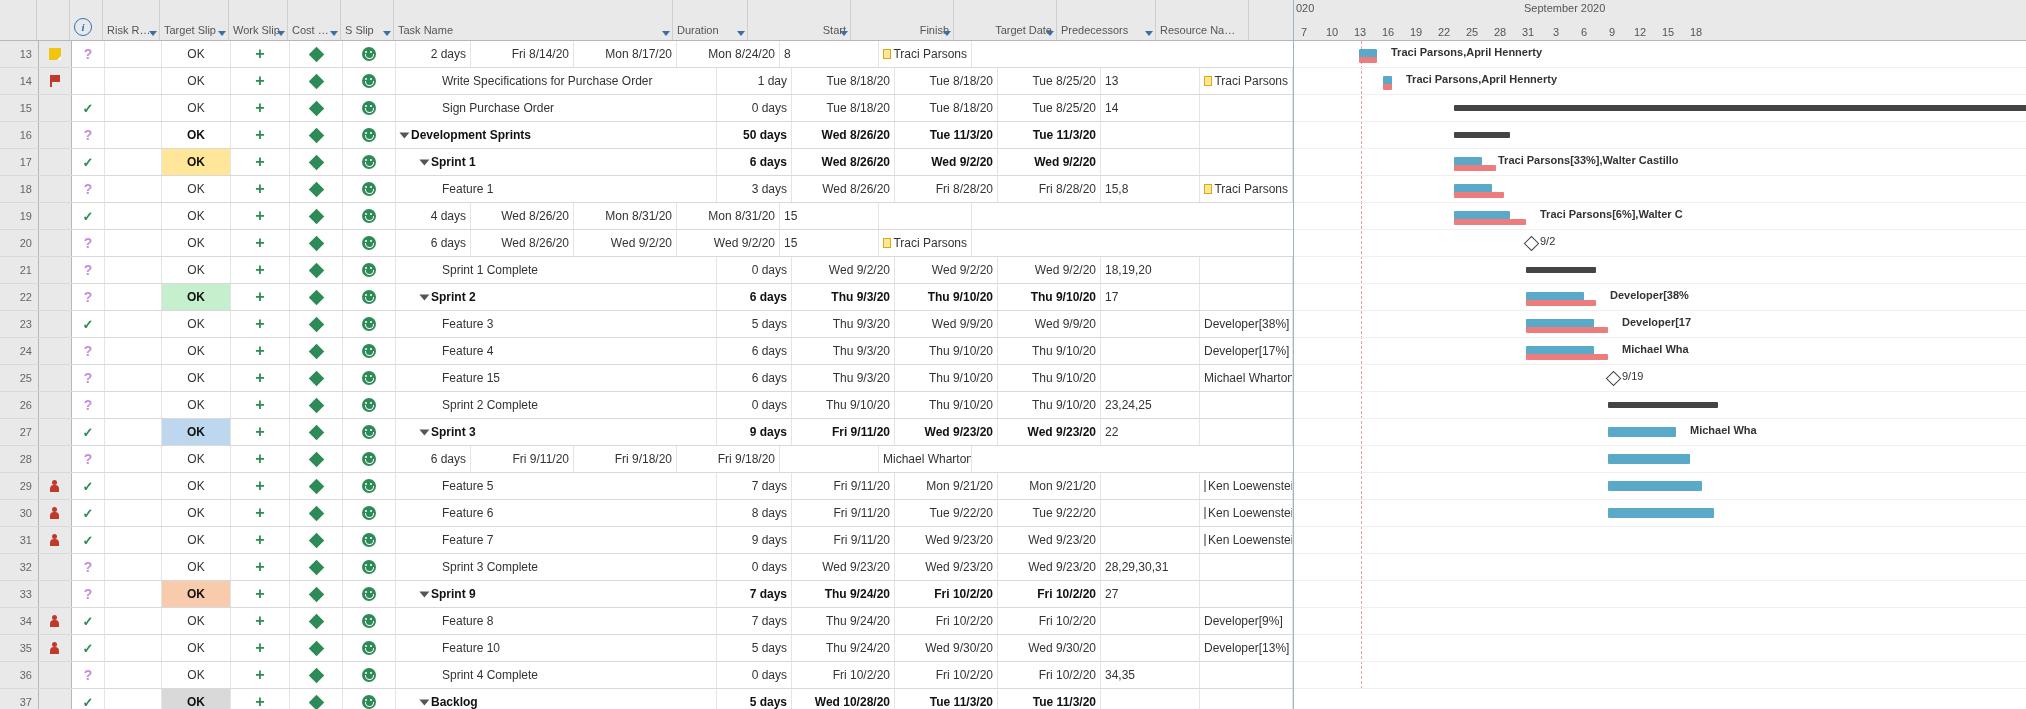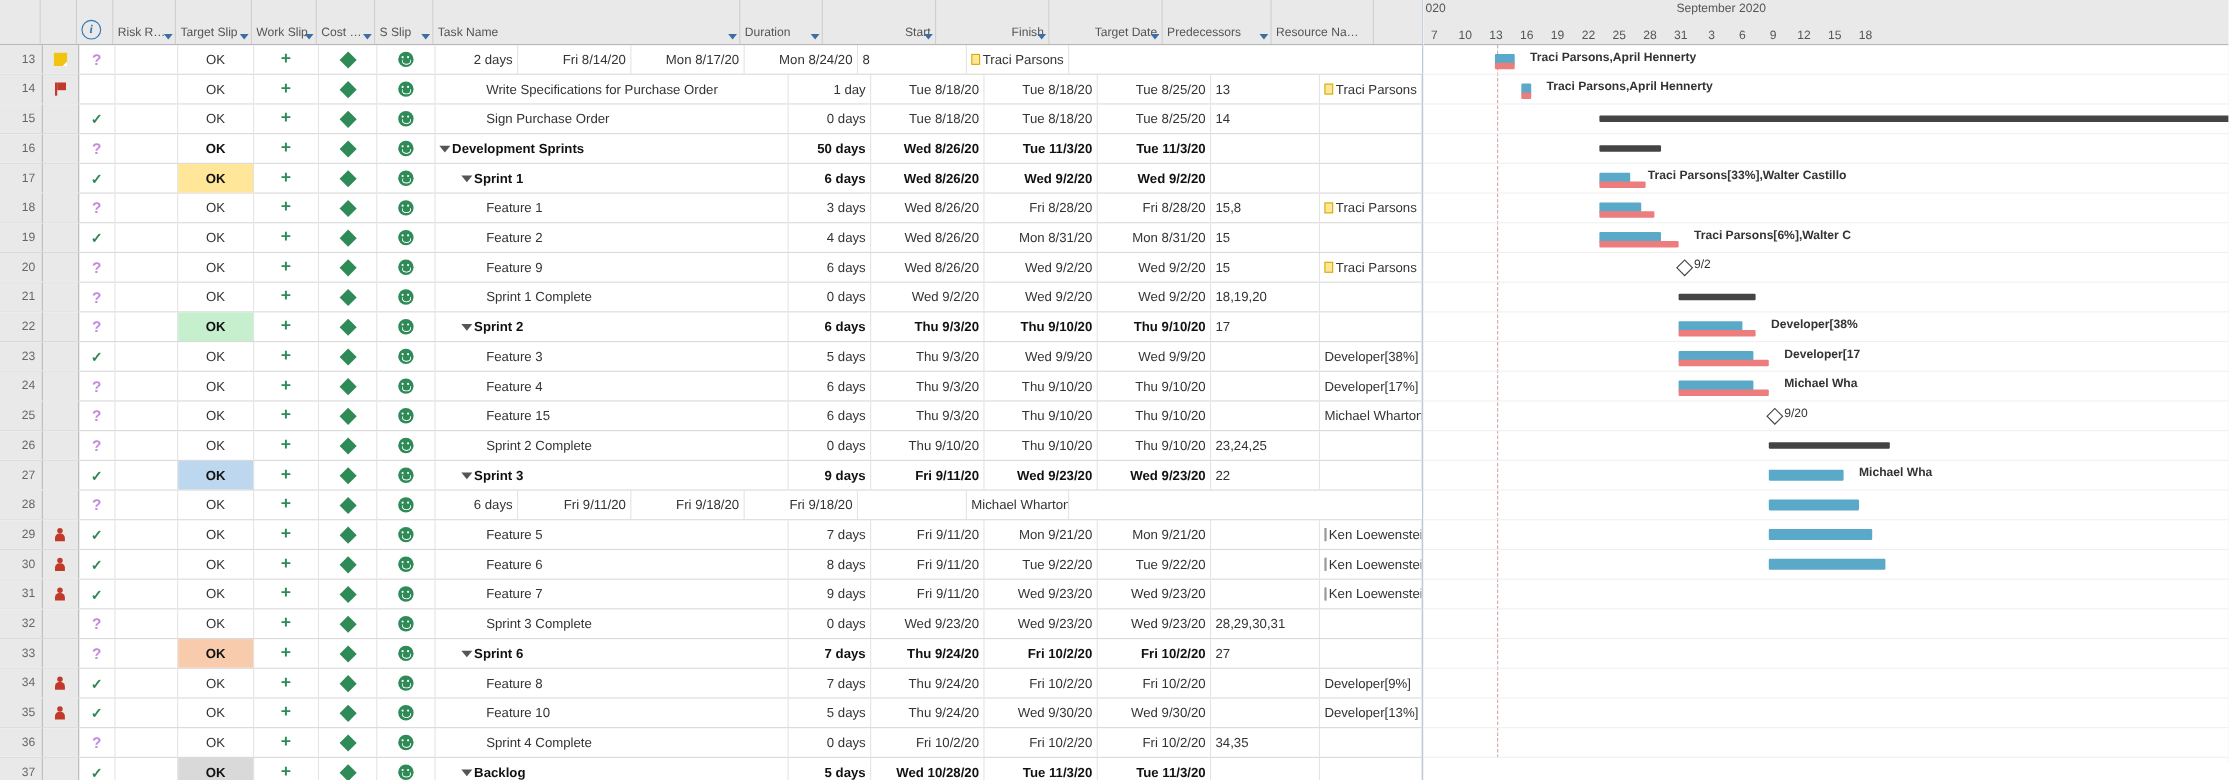--- a/index.html
+++ b/index.html
@@ -314,23 +314,20 @@
     <div class="cell c-target shade " style="justify-content:center">OK</div>
     <div class="cell c-work" style="justify-content:center">
             <span class="plus">+</span>
           </div>
     <div class="cell c-cost" style="justify-content:center">
             <span class="diamond"></span>
           </div>
     <div class="cell c-sslip" style="justify-content:center">
             <span class="smile"></span>
           </div>
-    <div class="cell c-task task " style="padding-left:46px">
-            <span>Feature 2</span>
-          </div>
     <div class="cell c-dur num ">4 days</div>
     <div class="cell c-start num ">Wed 8/26/20</div>
     <div class="cell c-finish num ">Mon 8/31/20</div>
     <div class="cell c-tdate num ">Mon 8/31/20</div>
     <div class="cell c-pred">15</div>
     <div class="cell c-res">
             <span></span>
           </div>
   </div>
         <div class="row ">
@@ -343,23 +340,20 @@
     <div class="cell c-target shade " style="justify-content:center">OK</div>
     <div class="cell c-work" style="justify-content:center">
             <span class="plus">+</span>
           </div>
     <div class="cell c-cost" style="justify-content:center">
             <span class="diamond"></span>
           </div>
     <div class="cell c-sslip" style="justify-content:center">
             <span class="smile"></span>
           </div>
-    <div class="cell c-task task " style="padding-left:46px">
-            <span>Feature 9</span>
-          </div>
     <div class="cell c-dur num ">6 days</div>
     <div class="cell c-start num ">Wed 8/26/20</div>
     <div class="cell c-finish num ">Wed 9/2/20</div>
     <div class="cell c-tdate num ">Wed 9/2/20</div>
     <div class="cell c-pred">15</div>
     <div class="cell c-res">
             <span class="sq"></span>
             <span>Traci Parsons</span>
           </div>
   </div>
@@ -731,21 +725,21 @@
             <span class="plus">+</span>
           </div>
     <div class="cell c-cost" style="justify-content:center">
             <span class="diamond"></span>
           </div>
     <div class="cell c-sslip" style="justify-content:center">
             <span class="smile"></span>
           </div>
     <div class="cell c-task task bold" style="padding-left:26px">
             <span class="tri"></span>
-            <span>Sprint 6</span>
+            <span>Sprint 9</span>
           </div>
     <div class="cell c-dur num bold">7 days</div>
     <div class="cell c-start num bold">Thu 9/24/20</div>
     <div class="cell c-finish num bold">Fri 10/2/20</div>
     <div class="cell c-tdate num bold">Fri 10/2/20</div>
     <div class="cell c-pred">27</div>
     <div class="cell c-res">
             <span></span>
           </div>
   </div>
@@ -944,21 +938,21 @@
           <div class="bar b-red" style="left:232px;width:82px;top:16px;height:6px"></div>
           <span class="lbl-r" style="left:328px">Developer[17</span>
         </div>
         <div class="tl-row">
           <div class="bar b-blue" style="left:232px;width:68px"></div>
           <div class="bar b-red" style="left:232px;width:82px;top:16px;height:6px"></div>
           <span class="lbl-r" style="left:328px">Michael Wha</span>
         </div>
         <div class="tl-row">
           <div class="mst" style="left:314px"></div>
-          <span class="lbl-r n" style="left:328px">9/20</span>
+          <span class="lbl-r n" style="left:328px">9/19</span>
         </div>
         <div class="tl-row">
           <div class="bar b-dark" style="left:314px;width:110px"></div>
         </div>
         <div class="tl-row">
           <div class="bar b-blue" style="left:314px;width:68px"></div>
           <span class="lbl-r" style="left:396px">Michael Wha</span>
         </div>
         <div class="tl-row">
           <div class="bar b-blue" style="left:314px;width:82px"></div>

